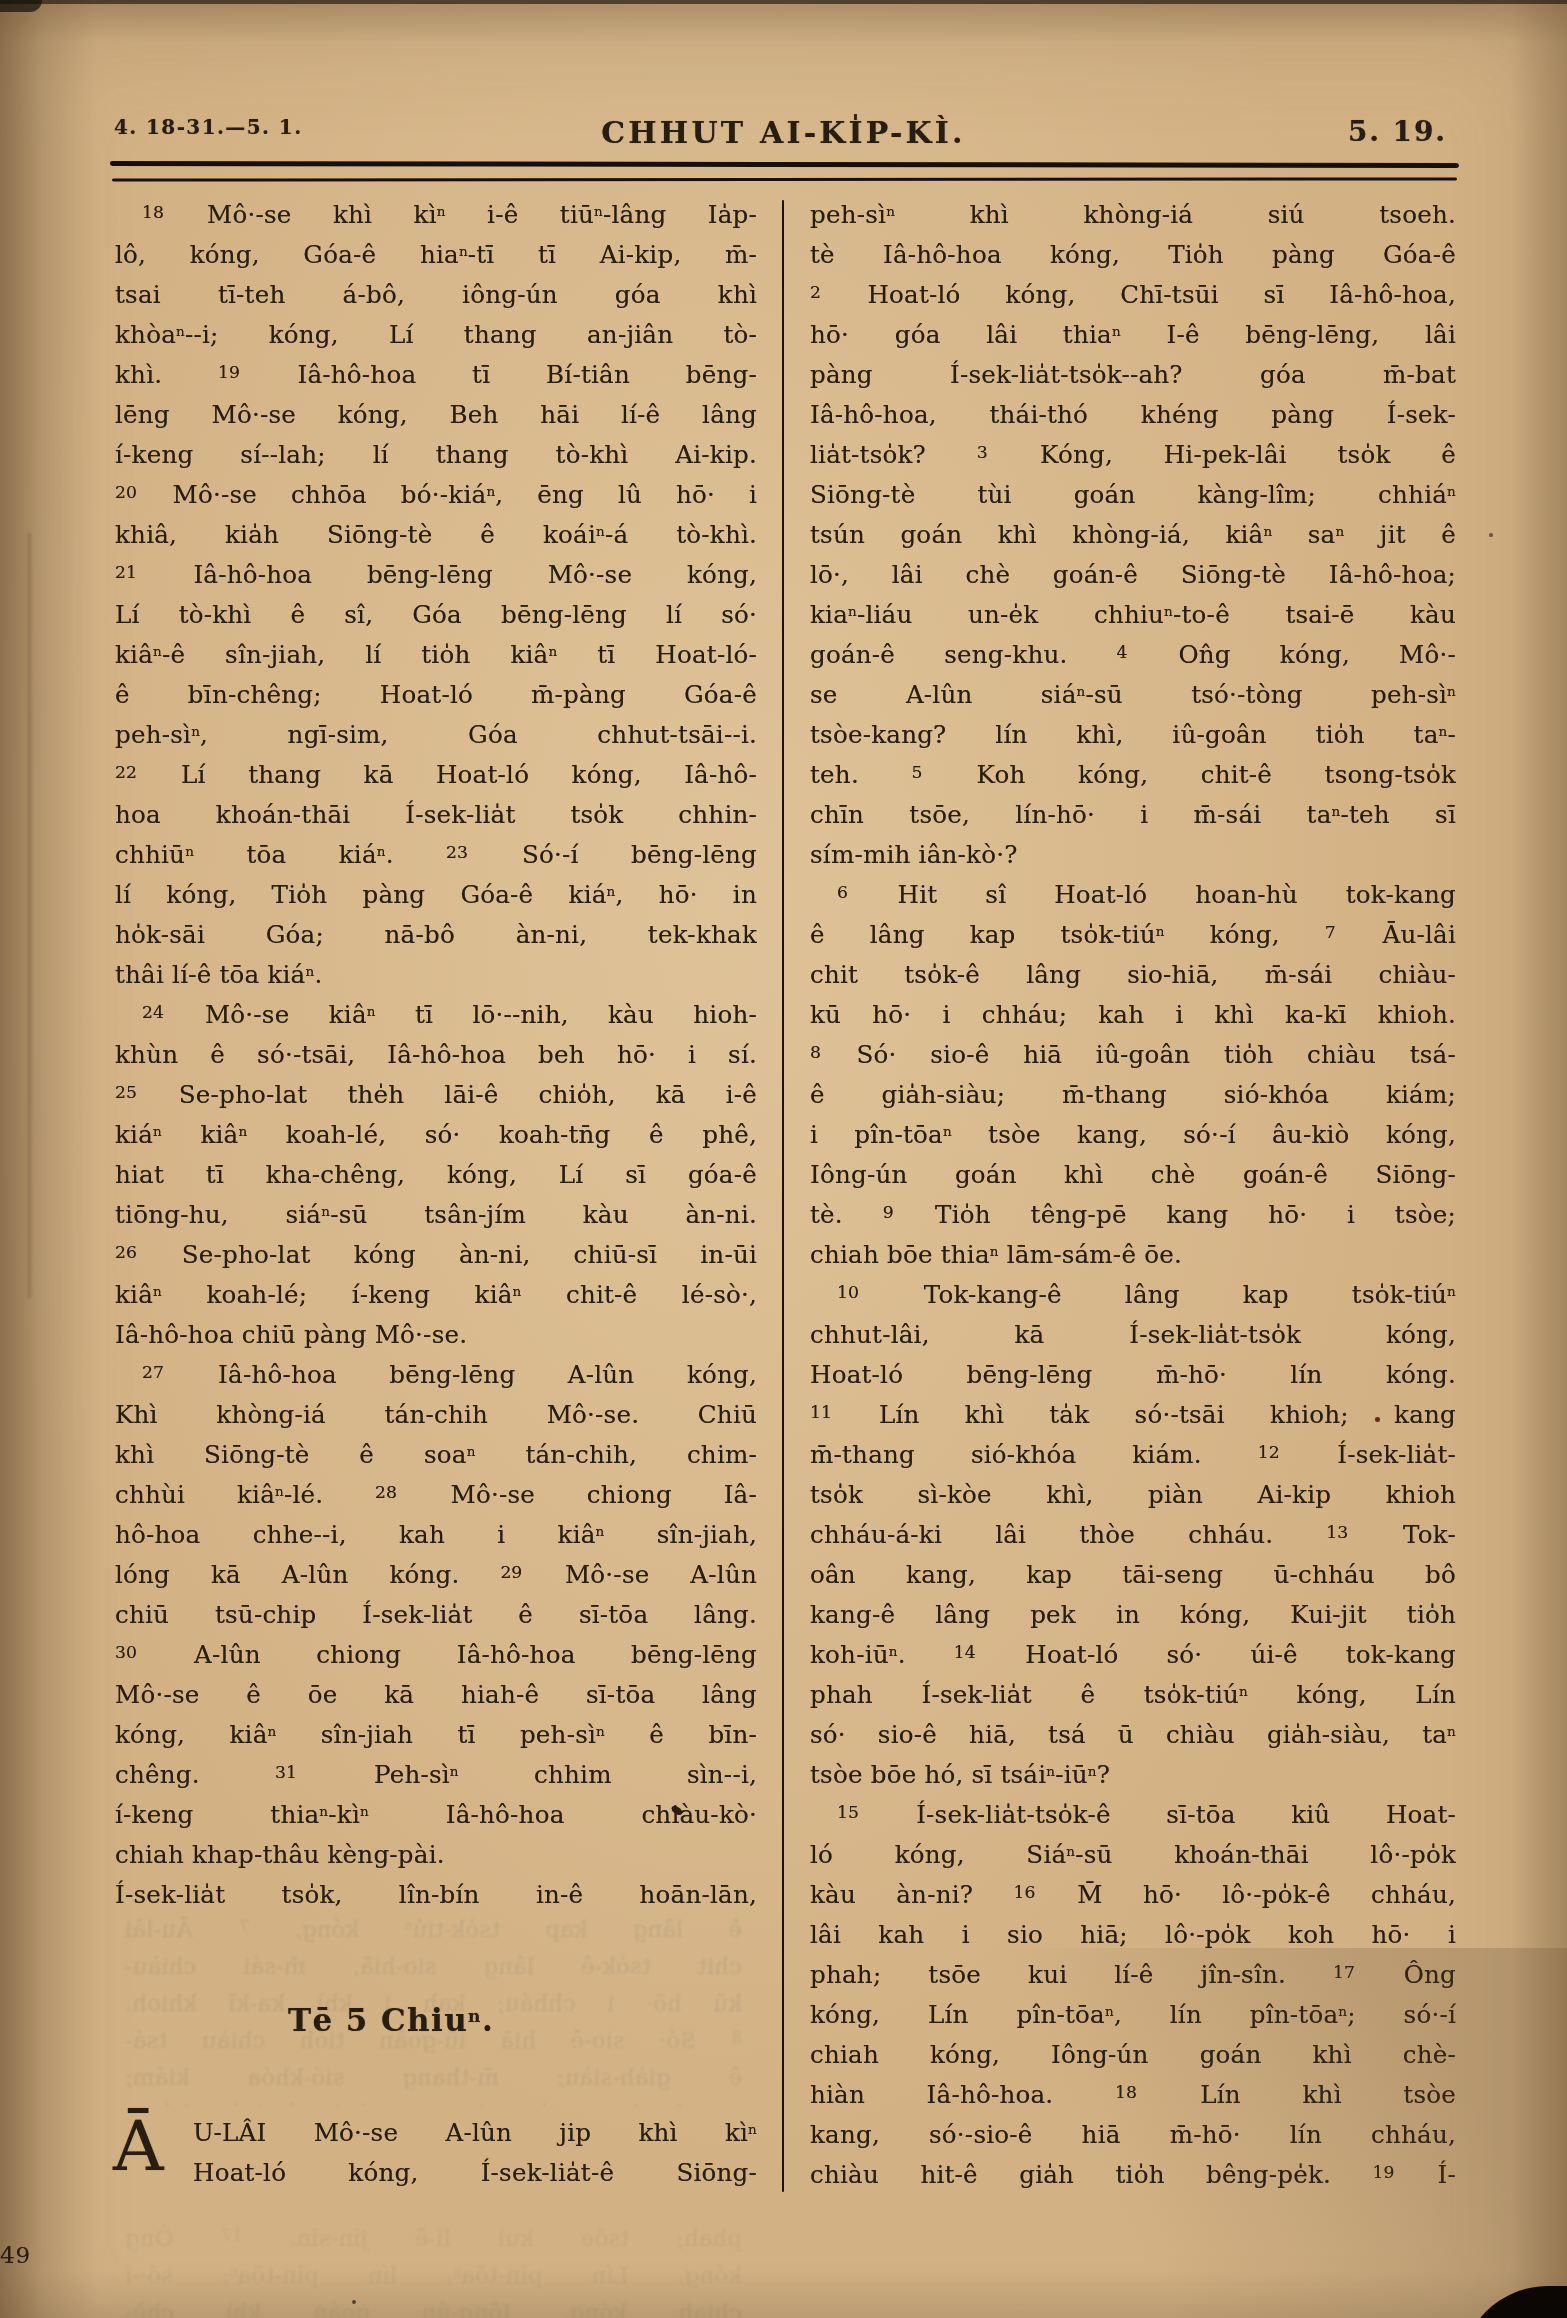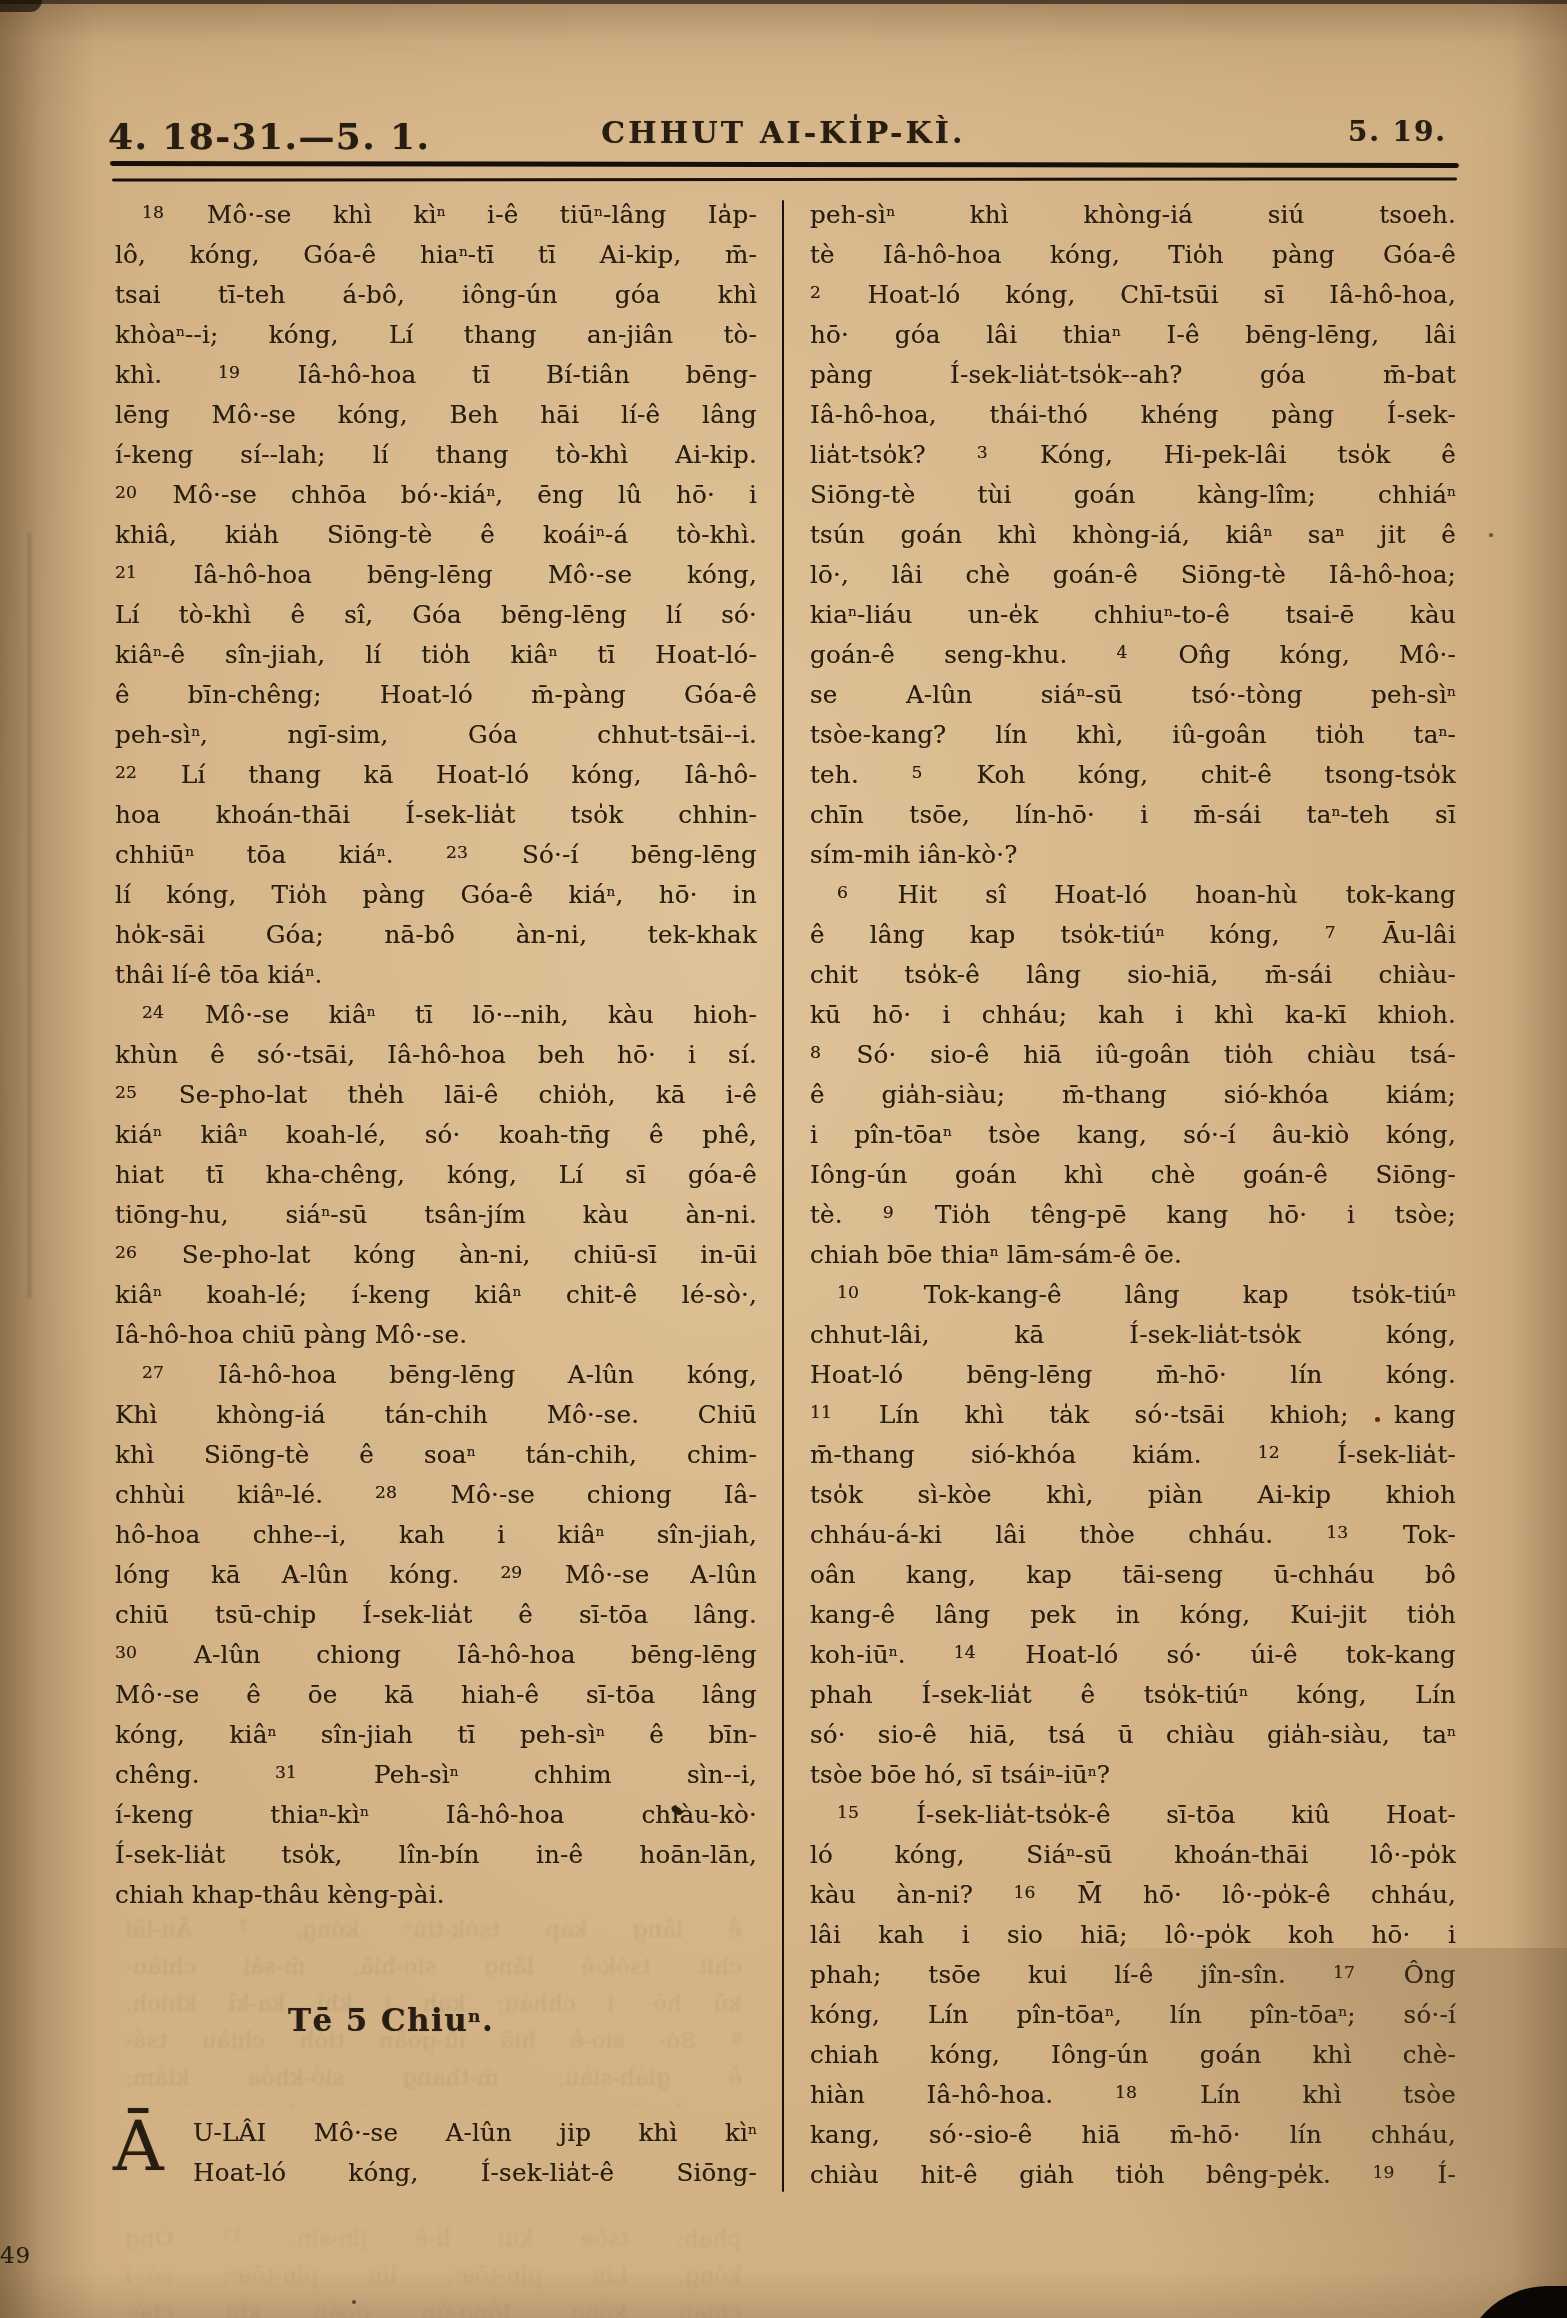--- a/index.html
+++ b/index.html
@@ -16,21 +16,21 @@
       linear-gradient(180deg, rgba(110,84,50,.30) 0px, rgba(110,84,50,0) 42px),
       linear-gradient(0deg, rgba(96,70,42,.45) 0px, rgba(96,70,42,0) 121px),
       #d2b184;
     box-shadow: inset 0 0 121px rgba(104,76,44,.40);
   }
   
   .hdr-left,.hdr-right,.hdr-center{
     position:absolute;top:115px;font-weight:bold;white-space:nowrap;
     text-shadow:0 0 0.9px rgba(40,26,12,.45);
   }
-  .hdr-left{left:108px;font-size:36px;letter-spacing:1.4px;}
+  .hdr-left{left:114px;font-size:20px;letter-spacing:1.4px;}
   .hdr-center{left:50%;transform:translateX(-50%);font-size:30px;letter-spacing:3.2px;}
   .hdr-right{right:120px;font-size:28px;letter-spacing:1.9px;}
   .rule{position:absolute;background:#17100a;border-radius:2.8px;}
   .rule1{left:110px;top:162px;width:1349px;height:5.1px;transform:rotate(.08deg);}
   .rule2{left:112px;top:178px;width:1345px;height:3.2px;transform:rotate(-.05deg);}
   
   .col{position:absolute;top:195px;font-size:24.6px;line-height:40px;letter-spacing:0.2px;
        text-shadow:0 0 0.5px rgba(43,28,12,.55);}
   .col-left{left:115px;width:642px;}
   .col-right{left:810px;width:646px;}
@@ -122,22 +122,22 @@
         <div class="line">khì Siōng-tè ê soa<span class="nn">n</span> tán-chih, chim-</div>
         <div class="line">chhùi kiâ<span class="nn">n</span>-lé. <span class="v">28</span> Mô·-se chiong Iâ-</div>
         <div class="line">hô-hoa chhe--i, kah i kiâ<span class="nn">n</span> sîn-jiah,</div>
         <div class="line">lóng kā A-lûn kóng. <span class="v">29</span> Mô·-se A-lûn</div>
         <div class="line">chiū tsū-chip Í-sek-lia̍t ê sī-tōa lâng.</div>
         <div class="line"><span class="v">30</span> A-lûn chiong Iâ-hô-hoa bēng-lēng</div>
         <div class="line">Mô·-se ê ōe kā hiah-ê sī-tōa lâng</div>
         <div class="line">kóng, kiâ<span class="nn">n</span> sîn-jiah tī peh-sì<span class="nn">n</span> ê bīn-</div>
         <div class="line">chêng. <span class="v">31</span> Peh-sì<span class="nn">n</span> chhim sìn--i,</div>
         <div class="line">í-keng thia<span class="nn">n</span>-kì<span class="nn">n</span> Iâ-hô-hoa chiàu-kò·</div>
+        <div class="line end">chiah khap-thâu kèng-pài.</div>
         <div class="line">Í-sek-lia̍t tso̍k, lîn-bín in-ê hoān-lān,</div>
-        <div class="line end">chiah khap-thâu kèng-pài.</div>
       </div>
     <h2 class="chapter">Tē 5 Chiu<span class="nn">n</span>.</h2>
     <div class="dropcap-para">
       <span class="dropcap">Ā</span>
       <div class="dc-lines">
           <div class="line">U-LÂI Mô·-se A-lûn jip khì kì<span class="nn">n</span></div>
           <div class="line">Hoat-ló kóng, Í-sek-lia̍t-ê Siōng-</div>
         </div>
     </div>
   </div>

